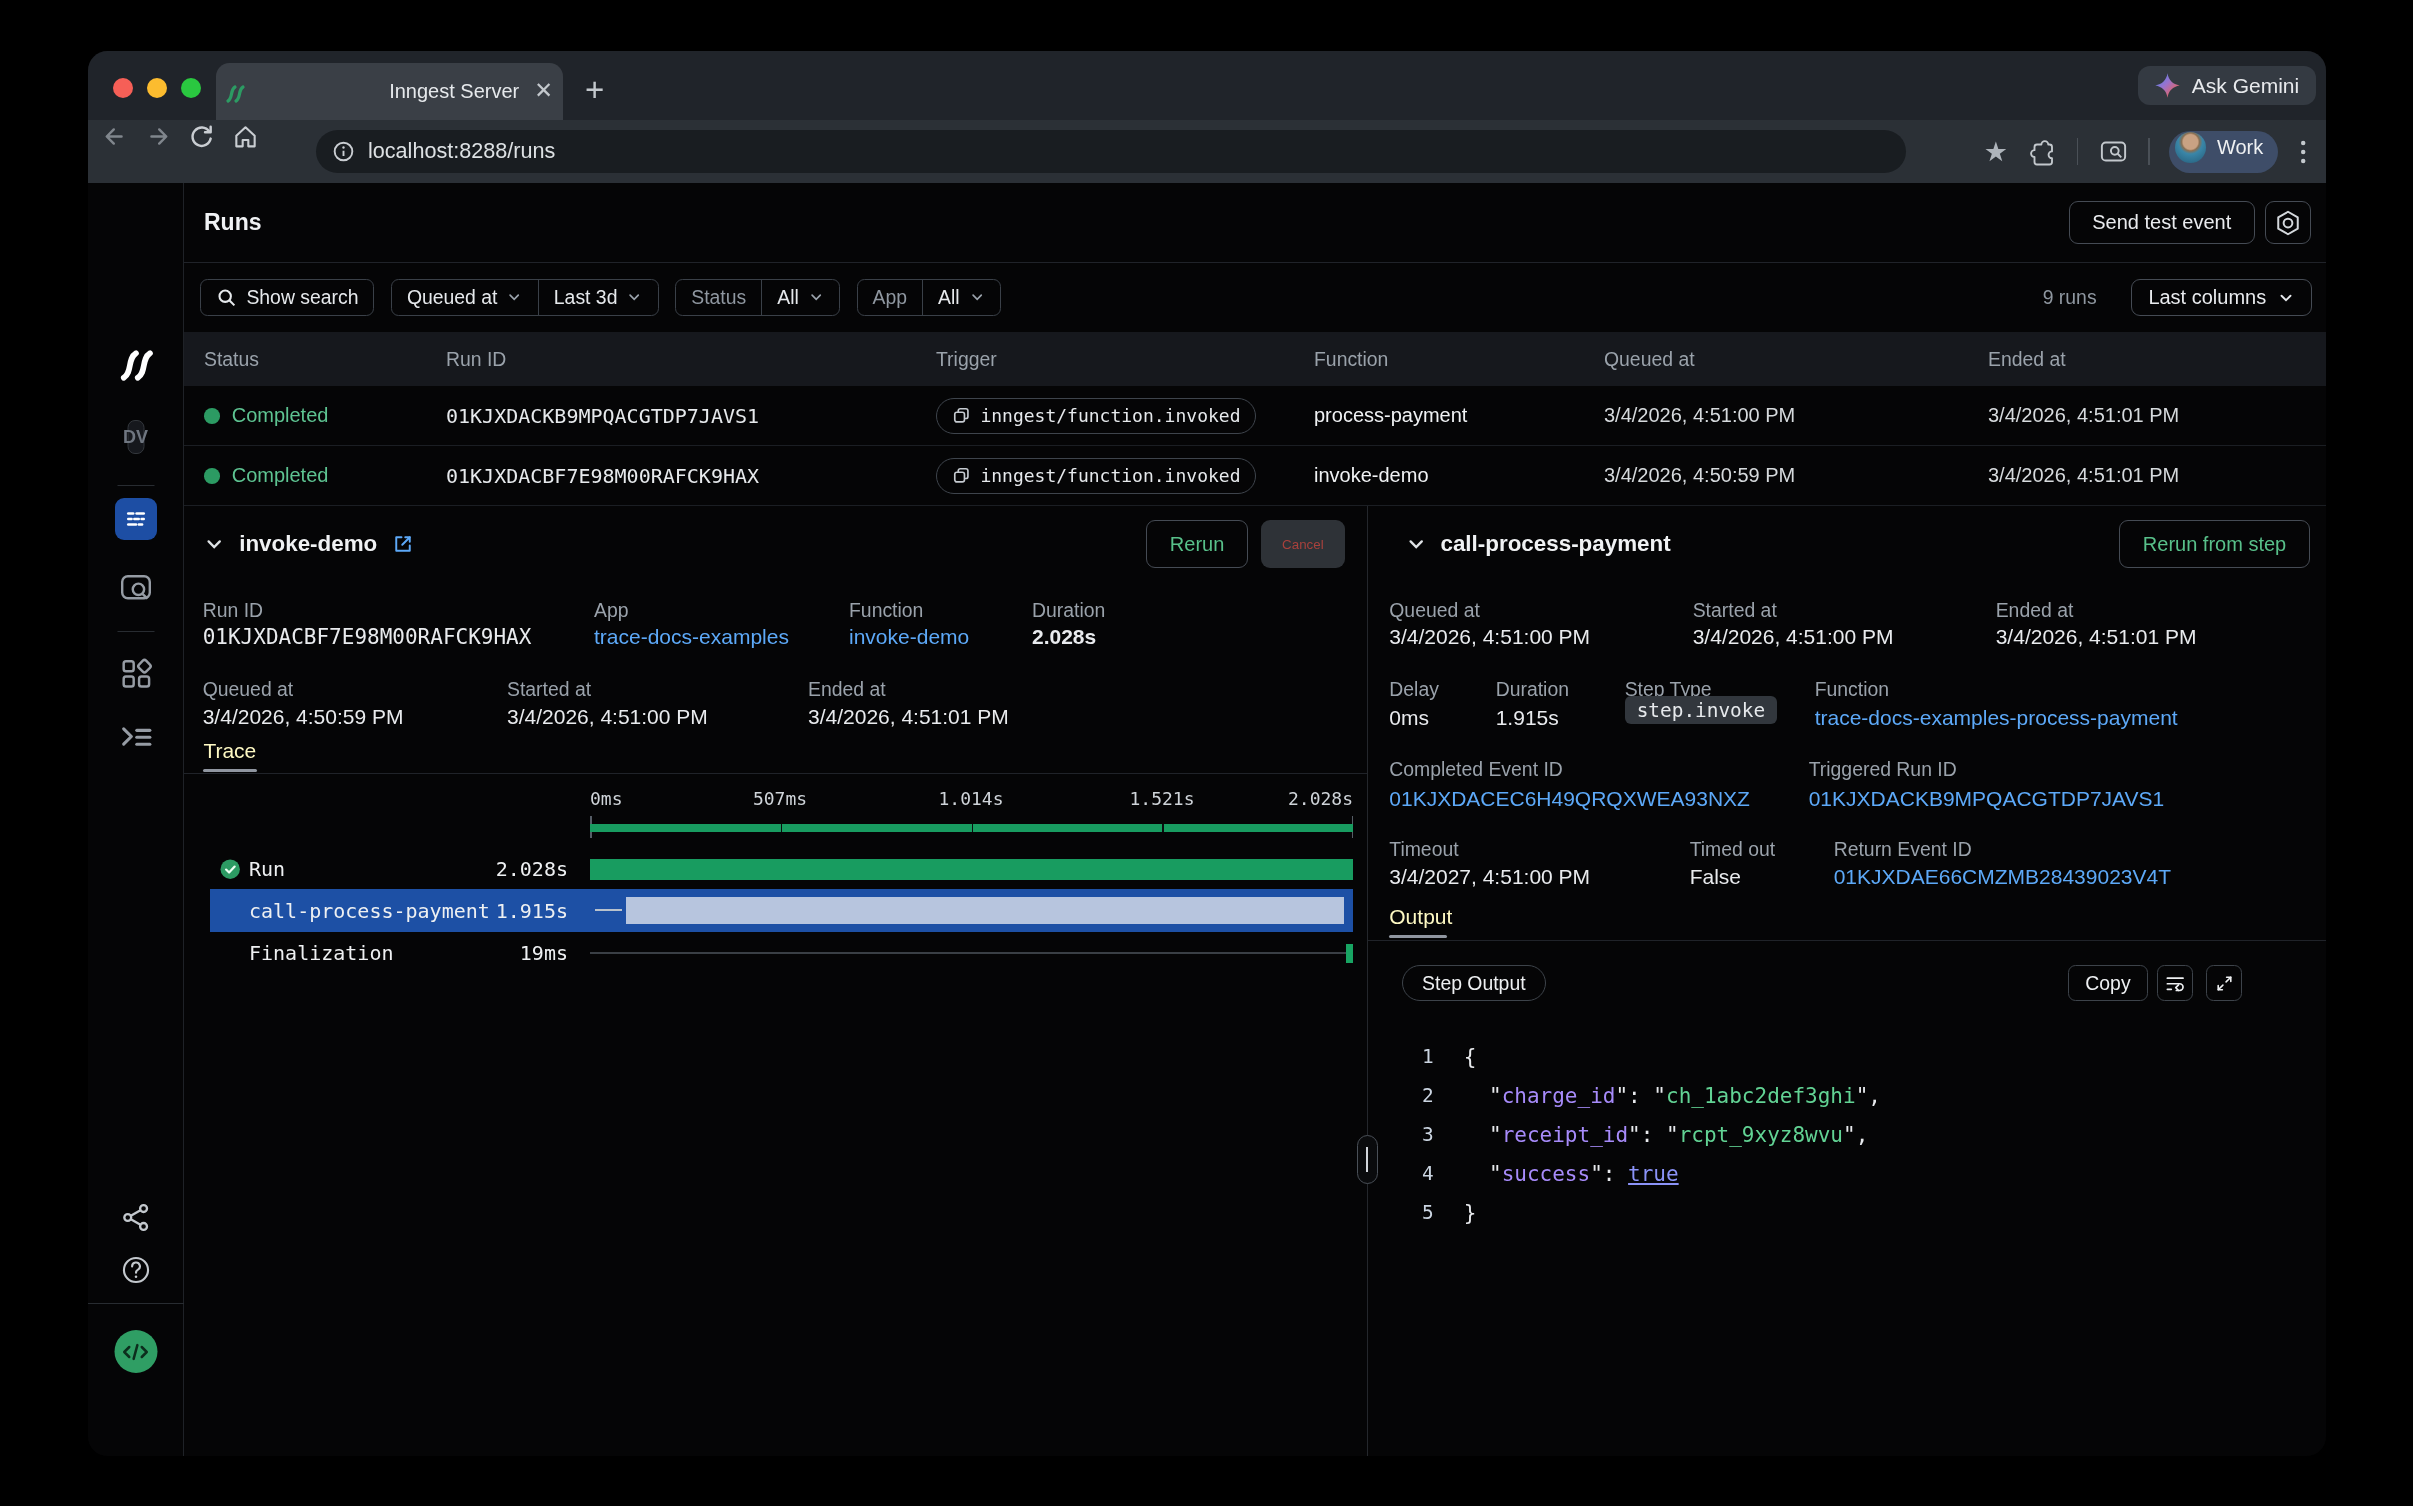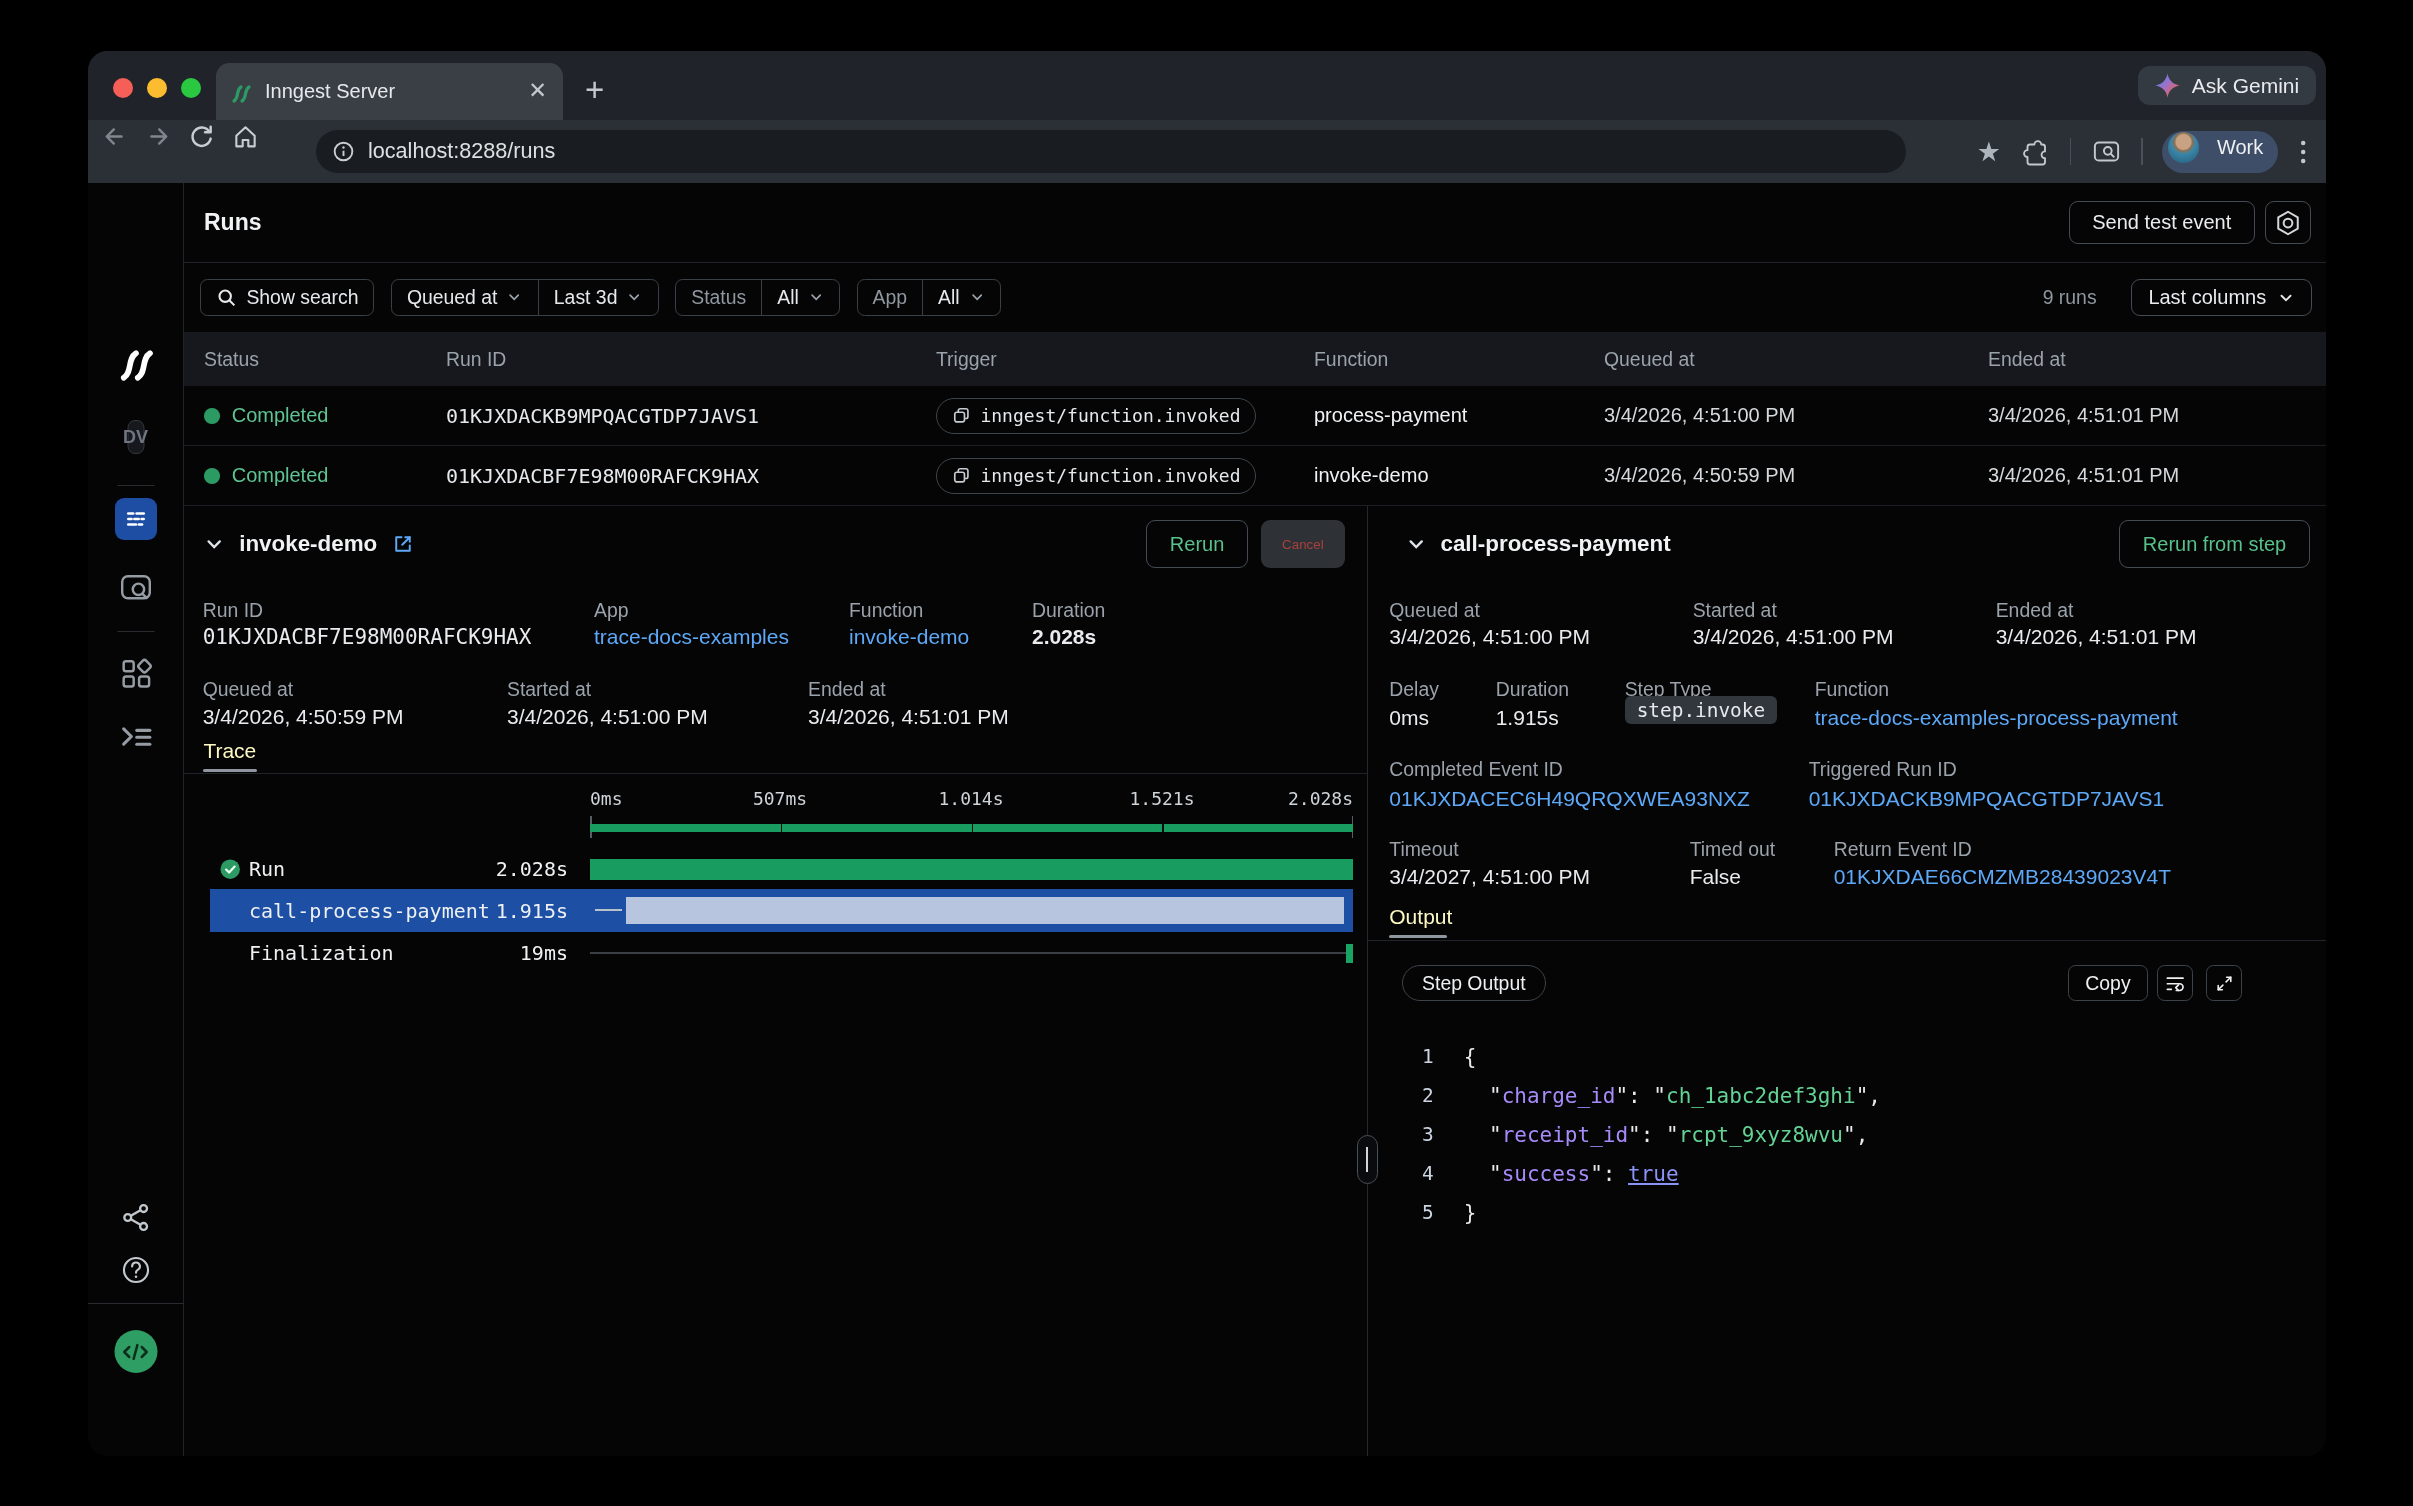--- a/index.html
+++ b/index.html
@@ -8,34 +8,34 @@
           font-family:"Liberation Sans",sans-serif;color:#e9ebee;}
   .mono{font-family:"DejaVu Sans Mono",monospace;}
 
   
   .window{position:absolute;left:88px;top:51px;width:2238px;height:1405px;border-radius:19.4px;
           overflow:hidden;background:#060607;box-shadow:0 0 45px rgba(0,0,0,.8);}
   .tabstrip{position:relative;height:69px;background:#20242a;}
   .tl{position:absolute;top:27px;width:20px;height:20px;border-radius:50%;}
   .tl.red{left:24.6px;background:#f65f57;} .tl.yellow{left:59px;background:#fcbc2f;} .tl.green{left:93px;background:#2ac840;}
   .tab{position:absolute;left:128px;top:12px;width:347px;height:57px;background:#3a3f46;
-       border-radius:13.4px 13.4px 0 0;display:flex;align-items:center;padding:0 13px;gap:12px;}
+       border-radius:13.4px 13.4px 0 0;display:flex;align-items:center;padding:0 7px;gap:12px;text-align:right;}
   .tab-title{font-size:20px;color:#e6e9ec;flex:1;white-space:nowrap;overflow:hidden;}
   .tab-close{color:#c3c8cd;font-size:22.4px;line-height:1;padding:0 3px;}
   .newtab{position:absolute;left:497px;top:22.4px;color:#c3c8cd;font-size:33px;line-height:33px;font-weight:300;}
   .gemini{position:absolute;right:10.4px;top:15px;height:39px;background:#343a42;border-radius:12px;
           display:flex;align-items:center;gap:10.4px;padding:0 16.4px;font-size:21px;color:#e8eaed;}
   .toolbar{position:relative;height:63px;background:#2b3036;display:flex;}
   .nav-ic{width:33px;height:33px;display:flex;align-items:center;justify-content:center;margin-left:10.4px;}
   .addressbar{position:absolute;left:228px;top:9.7px;width:1590px;height:43px;border-radius:21.6px;
               background:#191d21;display:flex;align-items:center;padding:0 7.5px 0 15px;gap:12px;}
   .url{font-size:21.6px;color:#dde1e4;}
   .tb-right{position:absolute;right:0;top:0;height:63px;display:flex;align-items:center;gap:19.4px;padding-right:18px;}
   .vsep{width:1.5px;height:27px;background:#4a5057;}
-  .profile{height:42px;background:#3e4d68;border-radius:21px;display:flex;align-items:center;gap:18px;padding:0 15px 8px 6px;}
+  .profile{height:42px;background:#3e4d68;border-radius:21px;display:flex;align-items:center;gap:11px;padding:0 15px 8px 6px;}
   .avatar{width:31px;height:31px;border-radius:50%;
           background:radial-gradient(circle at 50% 32%,#c9a283 28%,#8a6f52 34%,#3a86a8 46%,#2e6f8e 75%,#27566e 100%);}
   .profile-name{font-size:20px;color:#eef0f2;}
 
   
   .app{position:relative;display:flex;height:1273px;background:#050506;}
   .sidebar{position:relative;width:96px;flex:none;border-right:0.7px solid #1f2227;}
   .side-it{position:absolute;left:50%;transform:translateX(-50%);display:flex;align-items:center;justify-content:center;}
   .side-div{position:absolute;left:50%;transform:translateX(-50%);width:37px;height:0.7px;background:#282c31;}
   .env-badge{width:17px;height:34px;border-radius:7.5px;border:0.7px solid #33373c;background:#16181d;

